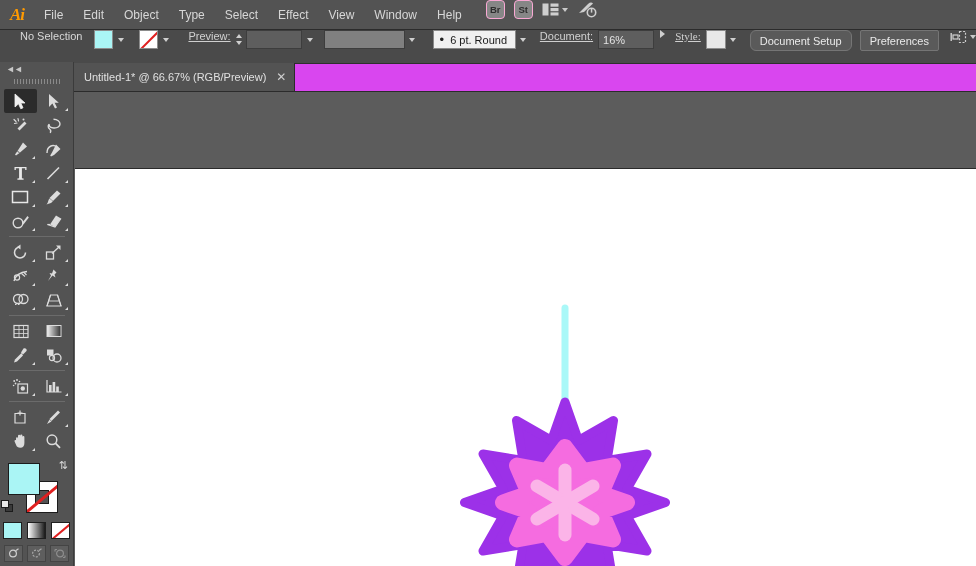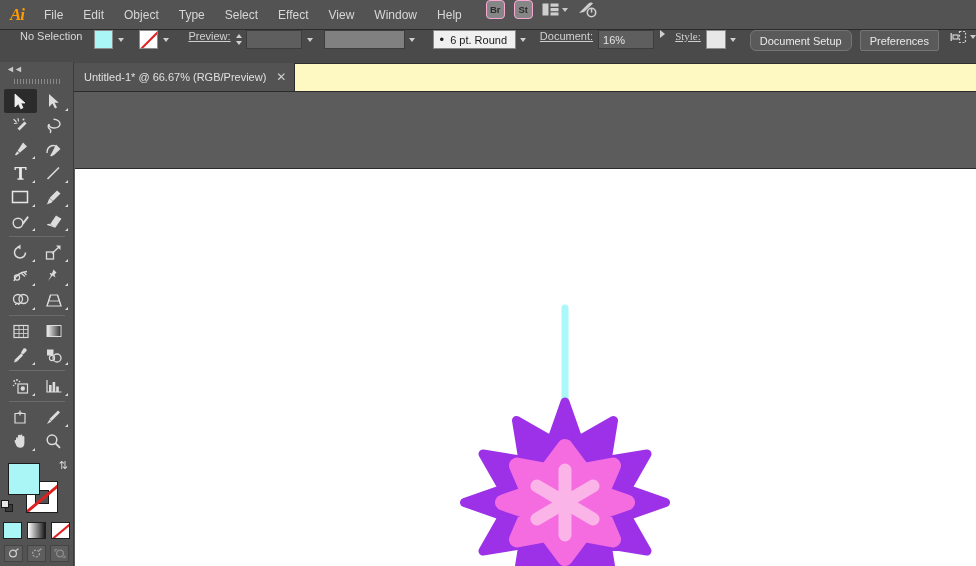--- a/index.html
+++ b/index.html
@@ -94,21 +94,21 @@
   }
   .push-btn {
     height: 21px; background: #5a5a5a; border: 1px solid #757575; border-radius: 2px;
     display: flex; align-items: center; padding: 0 9px;
     font-size: 11px; color: #eaeaea; white-space: nowrap;
   }
 
   
   .tabbar {
     position: absolute; top: 64px; left: 74px; width: 902px; height: 28px;
-    background: #fef9c3; border-bottom: 1px solid #2b2b2b; display: flex; align-items: flex-end;
+    background: #d946ef; border-bottom: 1px solid #2b2b2b; display: flex; align-items: flex-end;
   }
   .doc-tab {
     height: 28px; background: #535353; display: flex; align-items: center;
     padding: 0 8px 0 10px; gap: 10px; font-size: 11px; color: #e0e0e0;
     border-right: 1px solid #2b2b2b; white-space: nowrap;
   }
   .tab-close { font-size: 12px; color: #cfcfcf; line-height: 1; }
 
   
   .toolbar {

